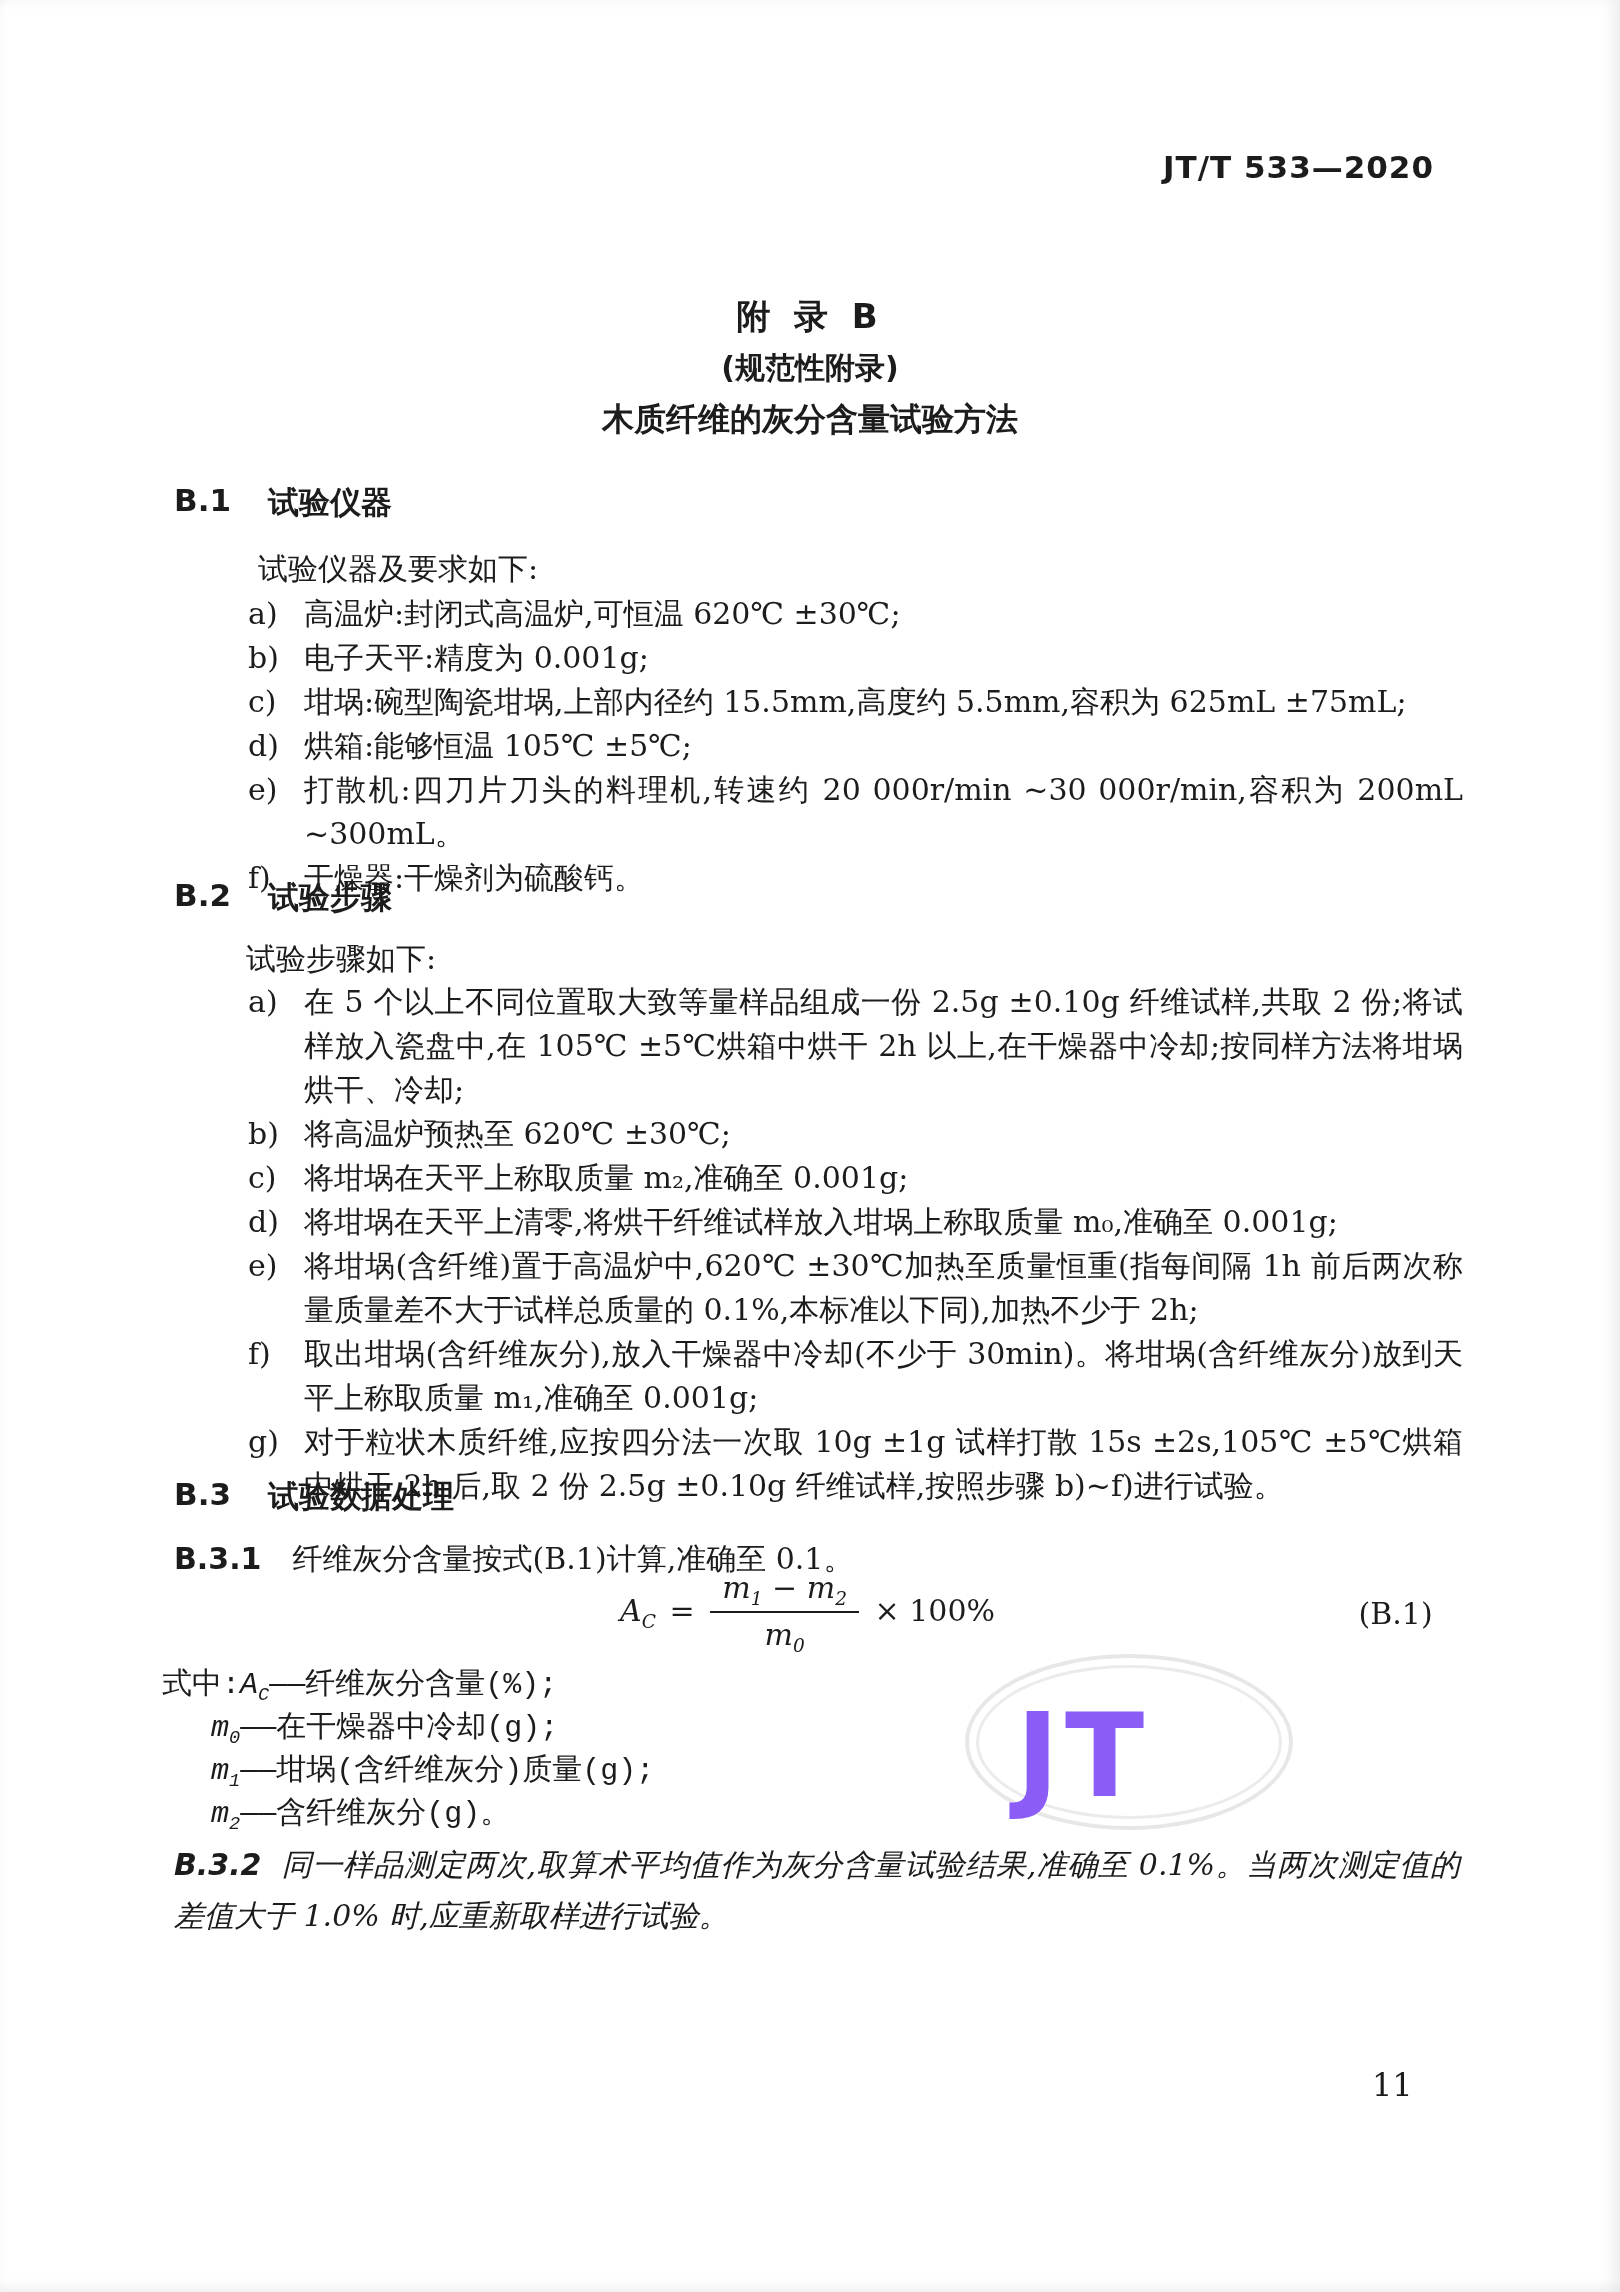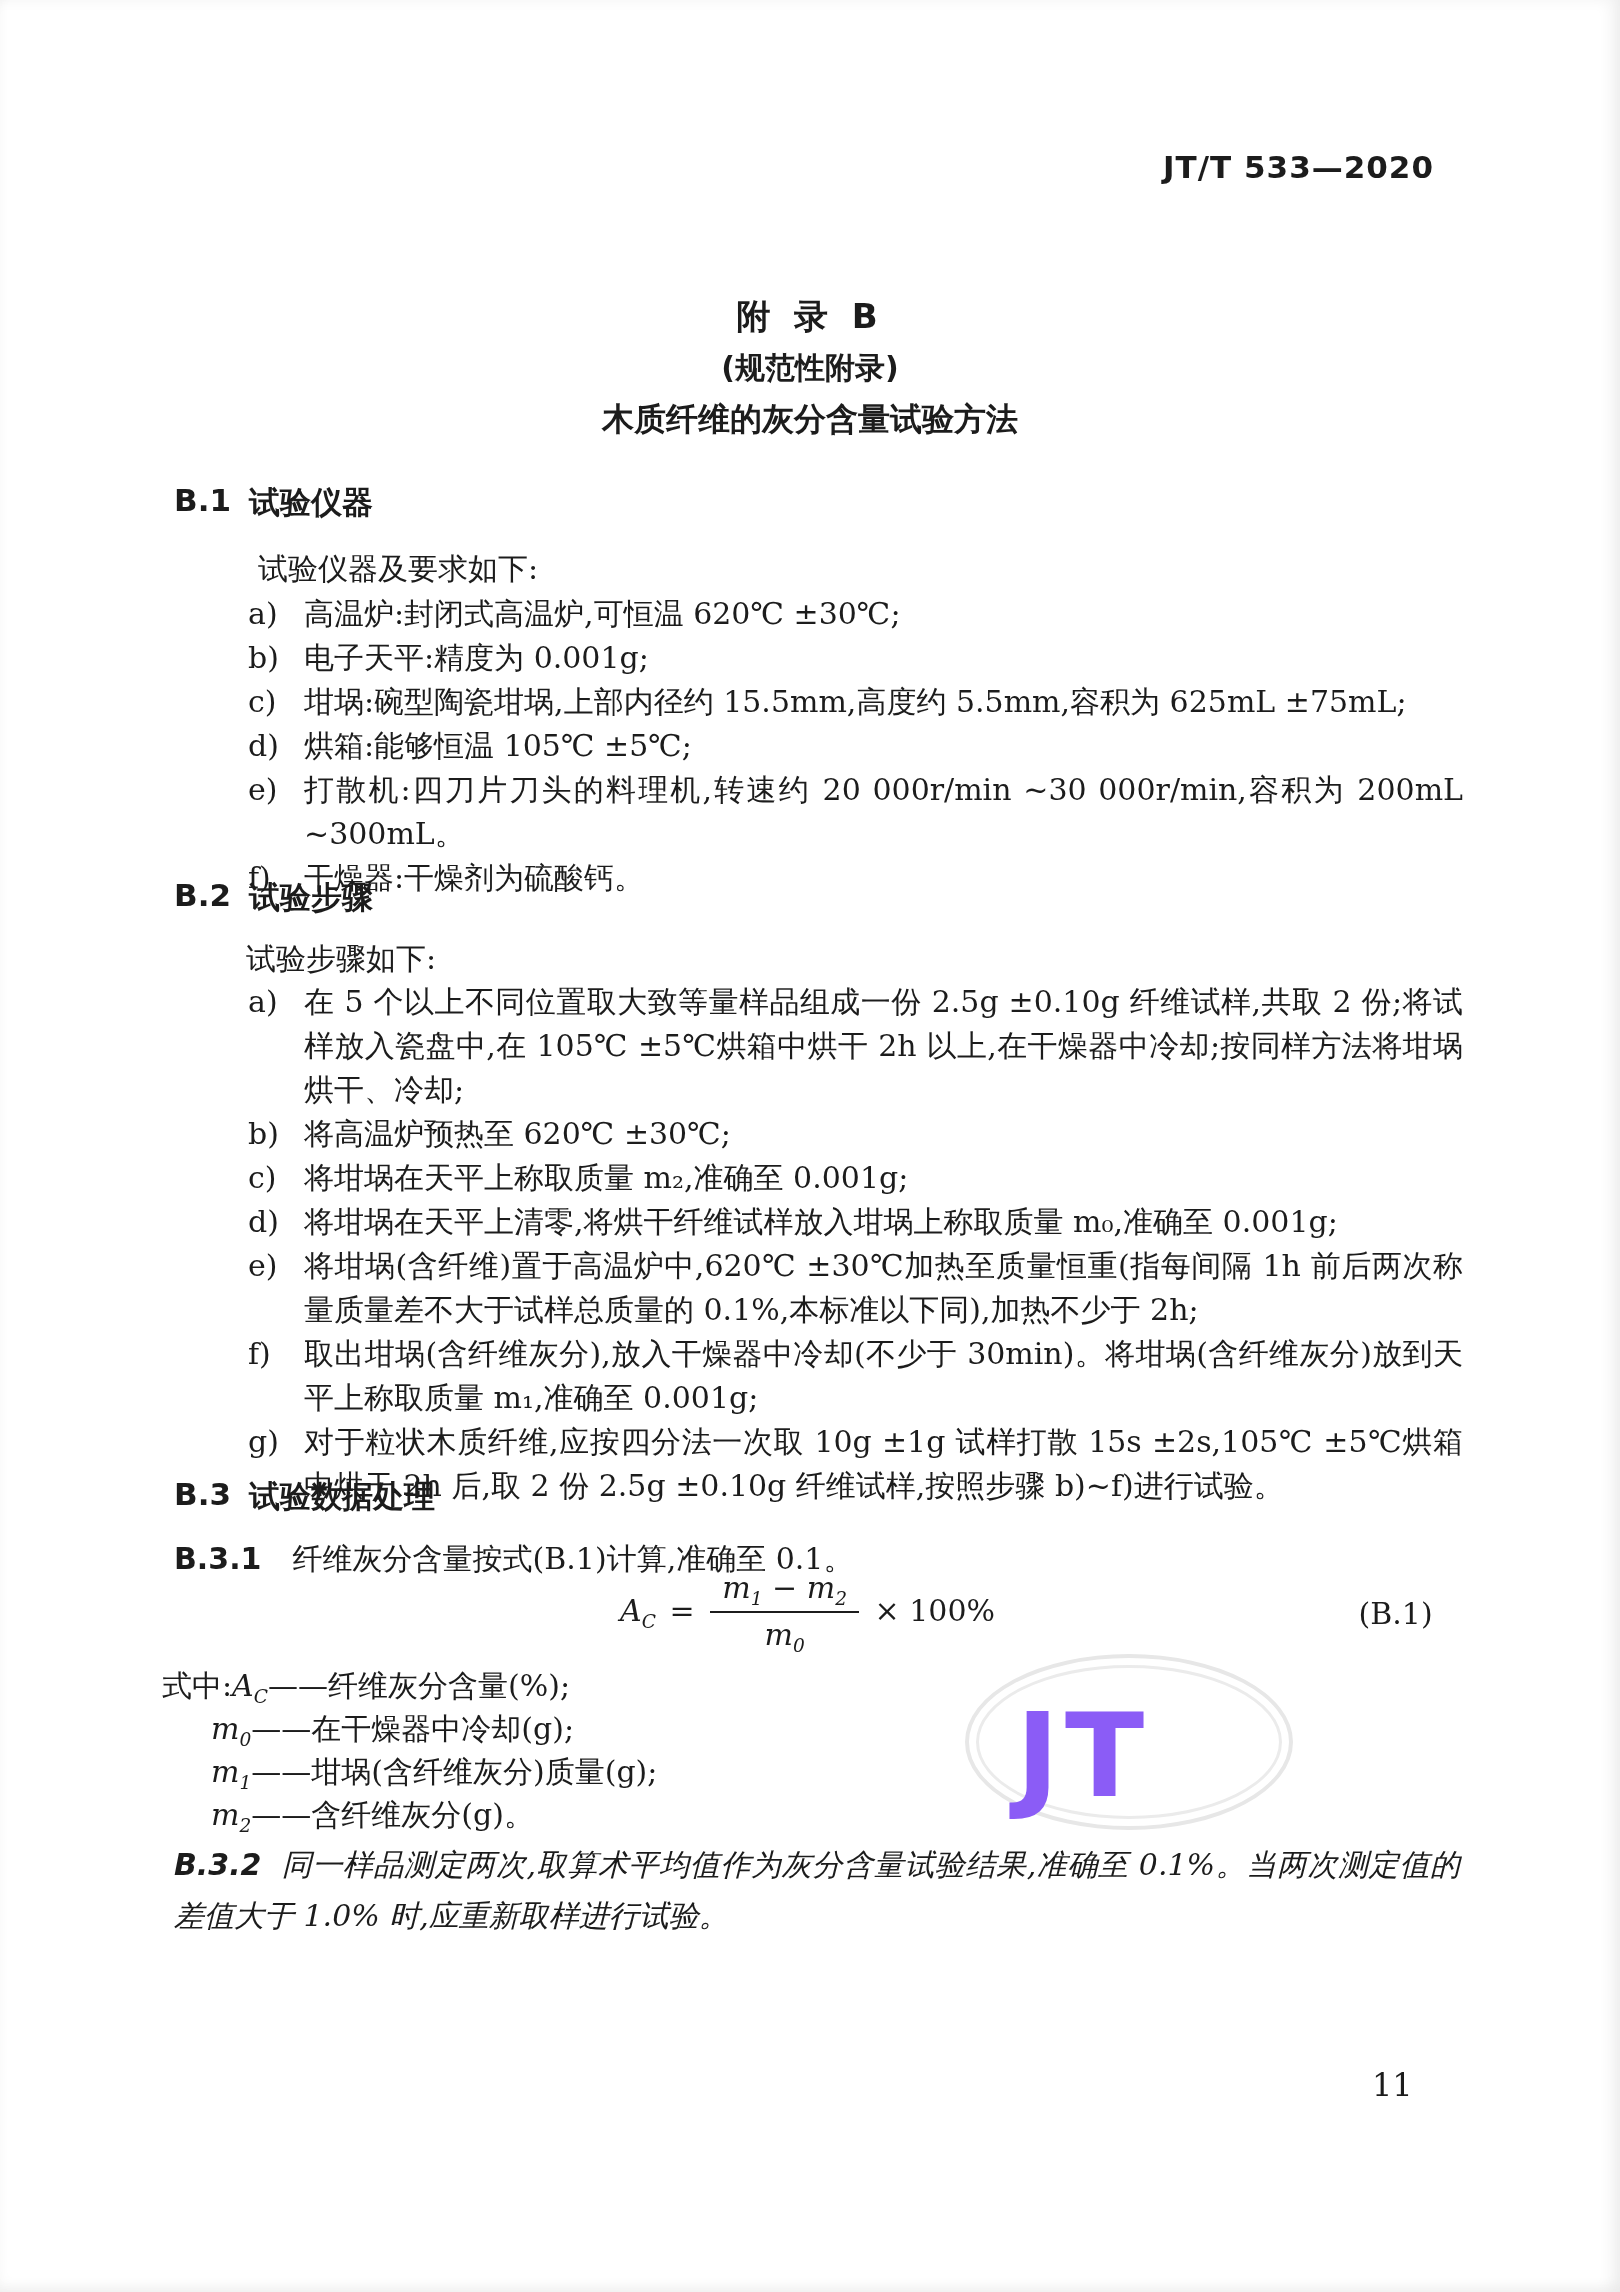--- a/index.html
+++ b/index.html
@@ -16,21 +16,21 @@
   }
   .sans{font-family:"DejaVu Sans","Liberation Sans",sans-serif;}
   .abs{position:absolute;z-index:2;}
 
   .std-code{top:149px;right:186px;font-weight:bold;font-size:31px;letter-spacing:1px;}
 
   .title-1{top:294px;left:0;width:100%;text-align:center;font-weight:bold;font-size:34px;letter-spacing:5.9px;}
   .title-2{top:348px;left:0;width:100%;text-align:center;font-weight:bold;font-size:30px;}
   .title-3{top:398px;left:0;width:100%;text-align:center;font-weight:bold;font-size:32px;}
 
-  .h2{left:174px;font-weight:bold;font-size:31px;display:flex;gap:18px;}
+  .h2{left:174px;font-weight:bold;font-size:31px;display:flex;gap:37px;}
   .h2-b1{top:482px;}
   .h2-b2{top:877px;}
   .h2-b3{top:1476px;}
 
   .intro{left:246px;}
   .intro-1{top:549px;margin-left:12px;}
   .intro-2{top:939px;}
 
   .list{left:248px;right:157px;}
   .list-b1{top:592px;}
@@ -46,21 +46,21 @@
   .formula{position:absolute;left:446px;top:0;display:flex;align-items:center;gap:13.7px;}
   .fvar{font-style:italic;}
   sub{font-size:0.62em;line-height:0;}
   .frac{display:inline-flex;flex-direction:column;align-items:center;margin:0 2px;}
   .fnum{border-bottom:2px solid #1c1c1c;padding:0 11.8px 5.9px;font-style:italic;}
   .fden{padding-top:3.9px;font-style:italic;}
   .ftimes{font-style:normal;}
   .f-label{position:absolute;right:27.4px;top:25.5px;}
 
   .where{top:1664px;left:162px;}
-  .where-row{display:flex;align-items:center;line-height:43px;}
+  .where-row{display:flex;align-items:center;line-height:43px;font-family:Liberation Mono, monospace;}
   .where-row.indent{margin-left:49px;}
   .wvar{font-style:italic;}
 
   .b32{top:1839px;left:174px;right:160px;line-height:51px;text-align:justify;font-style:italic;}
   .b32 .num{font-weight:bold;font-family:"DejaVu Sans","Liberation Sans",sans-serif;margin-right:19.6px;}
 
   .watermark{position:absolute;left:965px;top:1654px;width:328px;height:176px;z-index:1;}
   .wm-outer{position:absolute;left:0;top:0;right:0;bottom:0;border:4.9px solid #e7e7e7;border-radius:50%;}
   .wm-inner{position:absolute;left:10.8px;top:10.8px;right:10.8px;bottom:10.8px;border:3.9px solid #ebebeb;border-radius:50%;}
   .wm-text{position:absolute;left:51px;top:55px;font-family:"DejaVu Sans","Liberation Sans",sans-serif;

